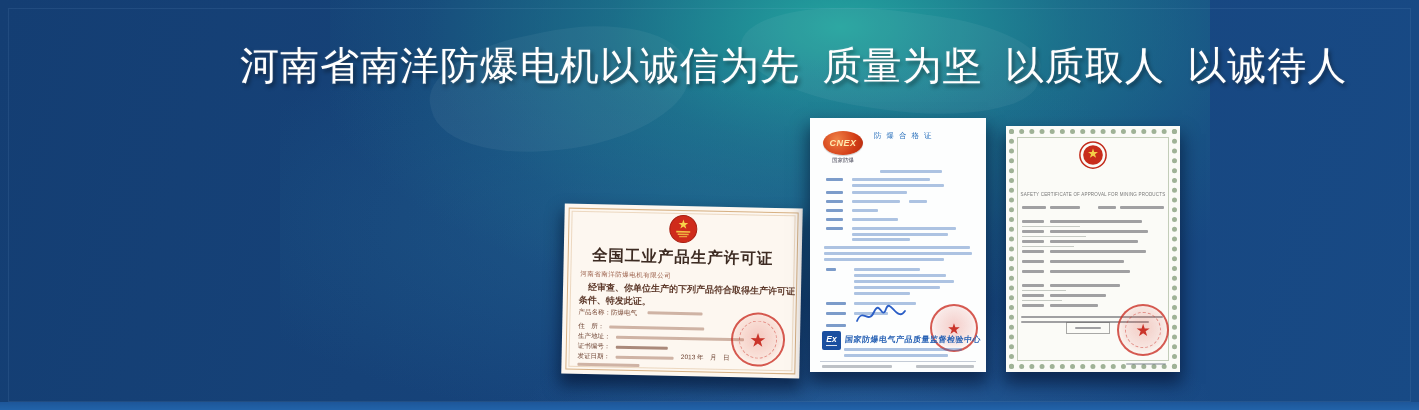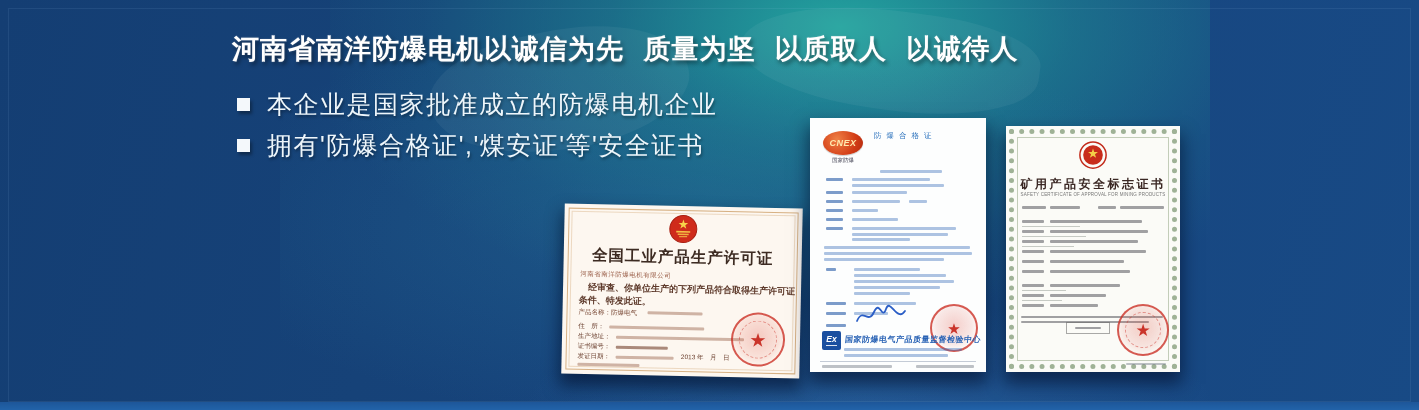--- a/index.html
+++ b/index.html
@@ -17,22 +17,22 @@
   .glow-c{position:absolute;left:520px;top:300px;width:700px;height:220px;pointer-events:none;
     background:radial-gradient(ellipse at 50% 50%,rgba(70,140,205,.28) 0%,rgba(70,140,205,0) 70%);}
   .landmass{position:absolute;background:rgba(220,245,245,.06);border-radius:45% 60% 50% 65%;pointer-events:none;}
   .lm1{left:430px;top:30px;width:260px;height:120px;transform:rotate(-12deg);}
   .lm2{left:740px;top:10px;width:300px;height:100px;transform:rotate(8deg);border-radius:60% 40% 55% 50%;}
   .inner-frame{position:absolute;inset:8px;border:1px solid rgba(160,200,240,.10);pointer-events:none;}
   .bottom-strip{position:absolute;left:0;right:0;bottom:0;height:8px;
     background:linear-gradient(180deg,#1d5699 0%,#2263a9 100%);}
   
   .main-title{
-    position:absolute;left:228px;top:27px;margin:4px;
-    font-family:"DejaVu Serif", serif;font-size:27px;font-weight:bold;color:#ffffff;
+    position:absolute;left:228px;top:27px;margin:12px;
+    font-family:"DejaVu Serif", serif;font-size:39px;font-weight:normal;color:#ffffff;
     letter-spacing:1px;word-spacing:9px;white-space:nowrap;
     text-shadow:2px 3px 4px rgba(0,0,0,.45), 0 0 2px rgba(255,255,255,.25);
   }
   .bullet-row{position:absolute;left:237px;display:flex;align-items:center;}
   .bullet-row.b1{top:88px;}
   .bullet-row.b2{top:129px;}
   .bullet-sq{width:13px;height:13px;background:#f4f8fb;margin-right:17px;flex:0 0 auto;
     box-shadow:2px 3px 3px rgba(0,0,0,.35);}
   .bullet-text{font-size:25px;color:#eef6fb;letter-spacing:1.5px;white-space:nowrap;
     text-shadow:1px 2px 3px rgba(0,0,0,.4);}
@@ -113,28 +113,20 @@
 
   <div class="glow-a"></div>
   <div class="glow-b"></div>
   <div class="glow-c"></div>
   <div class="landmass lm1"></div>
   <div class="landmass lm2"></div>
   <div class="inner-frame"></div>
 
   <h1 class="main-title">河南省南洋防爆电机以诚信为先 质量为坚 以质取人 以诚待人</h1>
 
-  <div class="bullet-row b1">
-    <span class="bullet-sq"></span>
-    <span class="bullet-text">本企业是国家批准成立的防爆电机企业</span>
-  </div>
-  <div class="bullet-row b2">
-    <span class="bullet-sq"></span>
-    <span class="bullet-text">拥有'防爆合格证','煤安证'等'安全证书</span>
-  </div>
 
   <div class="cert cert-license">
     <div class="lic-frame1"></div>
     <div class="lic-frame2"></div>
     <svg class="lic-emblem" width="30" height="30" viewBox="0 0 30 30">
       <circle cx="15" cy="15" r="13.5" fill="#cf2b1b"></circle>
       <circle cx="15" cy="15" r="13.5" fill="none" stroke="#a81f12" stroke-width="1"></circle>
       <polygon points="15,5.5 16.2,9 19.8,9 16.9,11.2 18,14.6 15,12.5 12,14.6 13.1,11.2 10.2,9 13.8,9" fill="#f7d24a"></polygon>
       <rect x="8" y="17" width="14" height="1.6" fill="#f7d24a" opacity=".9"></rect>
       <rect x="9.5" y="19.6" width="11" height="1.4" fill="#f7d24a" opacity=".8"></rect>
@@ -244,21 +236,20 @@
   </div>
 
   <div class="cert cert-mining">
     <div class="min-frame"></div>
     <div class="min-frame2"></div>
     <svg class="min-emblem" width="30" height="30" viewBox="0 0 32 32">
       <circle cx="16" cy="16" r="14" fill="none" stroke="#c22a1a" stroke-width="1.6"></circle>
       <circle cx="16" cy="16" r="10.5" fill="#c82c1b"></circle>
       <polygon points="16,9 17.3,12.8 21.3,12.8 18.1,15.2 19.3,19 16,16.7 12.7,19 13.9,15.2 10.7,12.8 14.7,12.8" fill="#f3cf47"></polygon>
     </svg>
-    <div class="min-title">矿用产品安全标志证书</div>
     <div class="min-subtitle">SAFETY CERTIFICATE OF APPROVAL FOR MINING PRODUCTS</div>
 
     <span class="tl tl-dark abs" style="left:16px;top:80px;width:24px;height:2.5px;"></span>
     <span class="tl tl-dark abs" style="left:44px;top:80px;width:30px;height:2.5px;"></span>
     <span class="tl tl-dark abs" style="left:92px;top:80px;width:18px;height:2.5px;"></span>
     <span class="tl tl-dark abs" style="left:114px;top:80px;width:44px;height:2.5px;"></span>
 
     <div class="min-row" style="top:94px;">
       <span class="tl tl-dark min-lbl"></span>
       <span class="tl tl-dark" style="width:92px;"></span>

